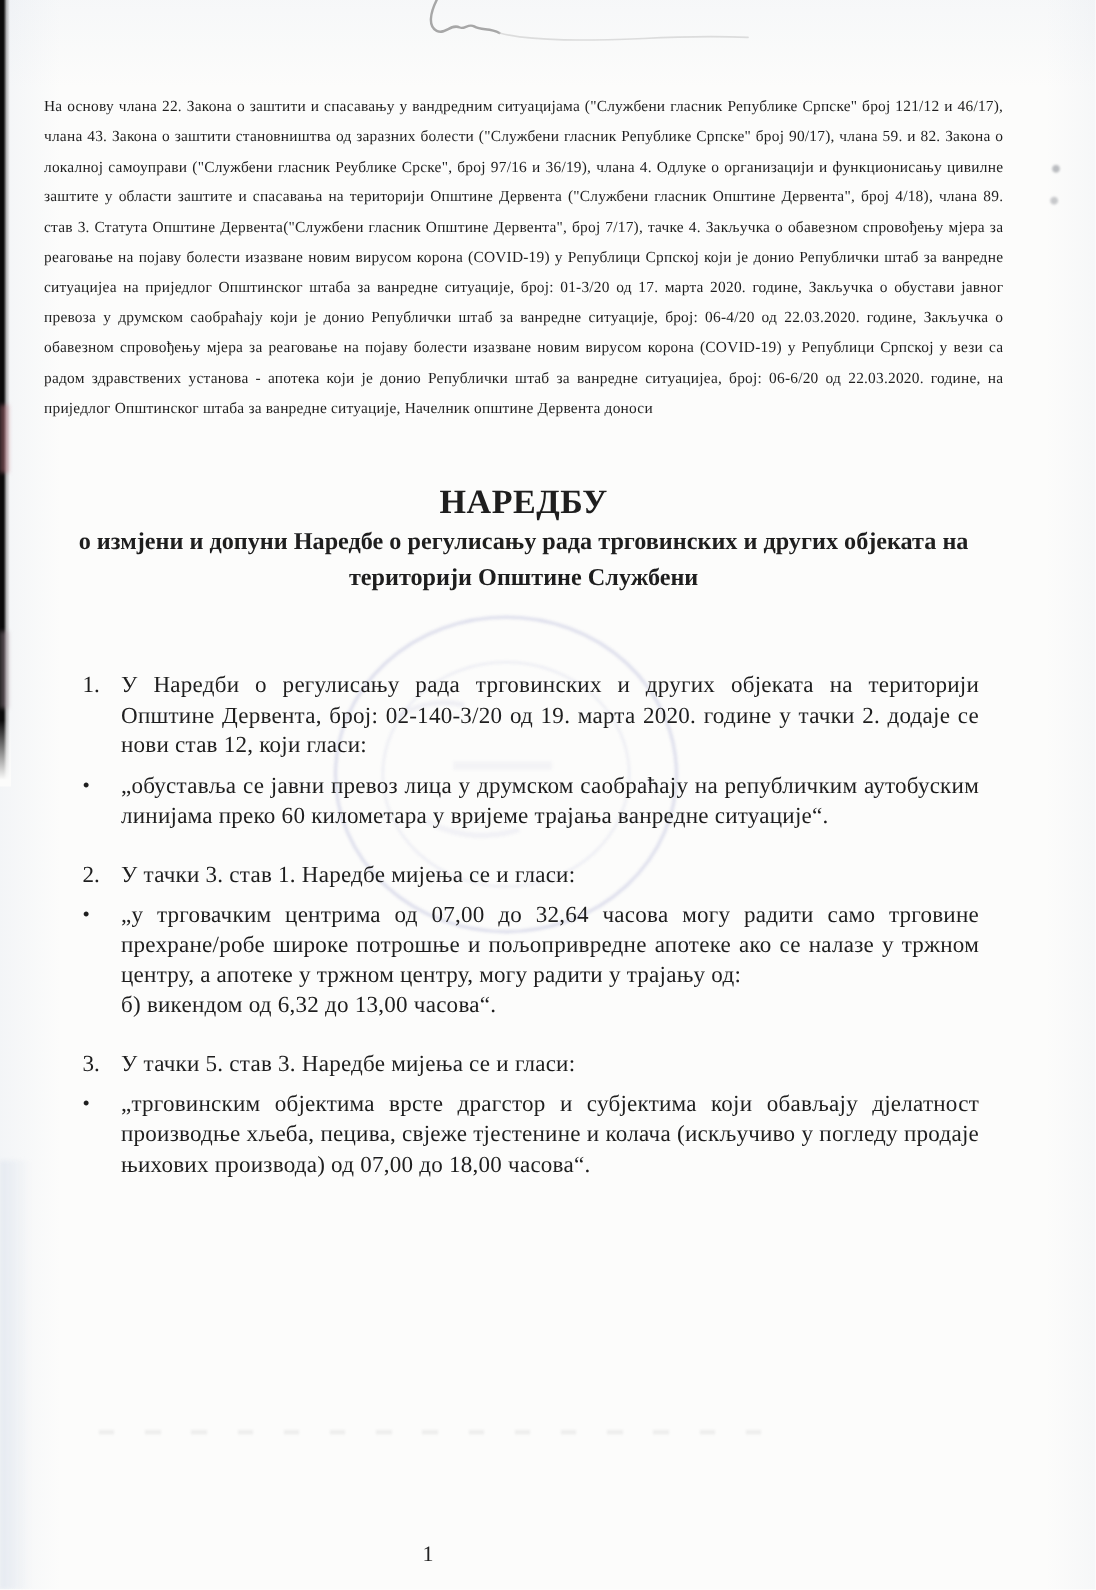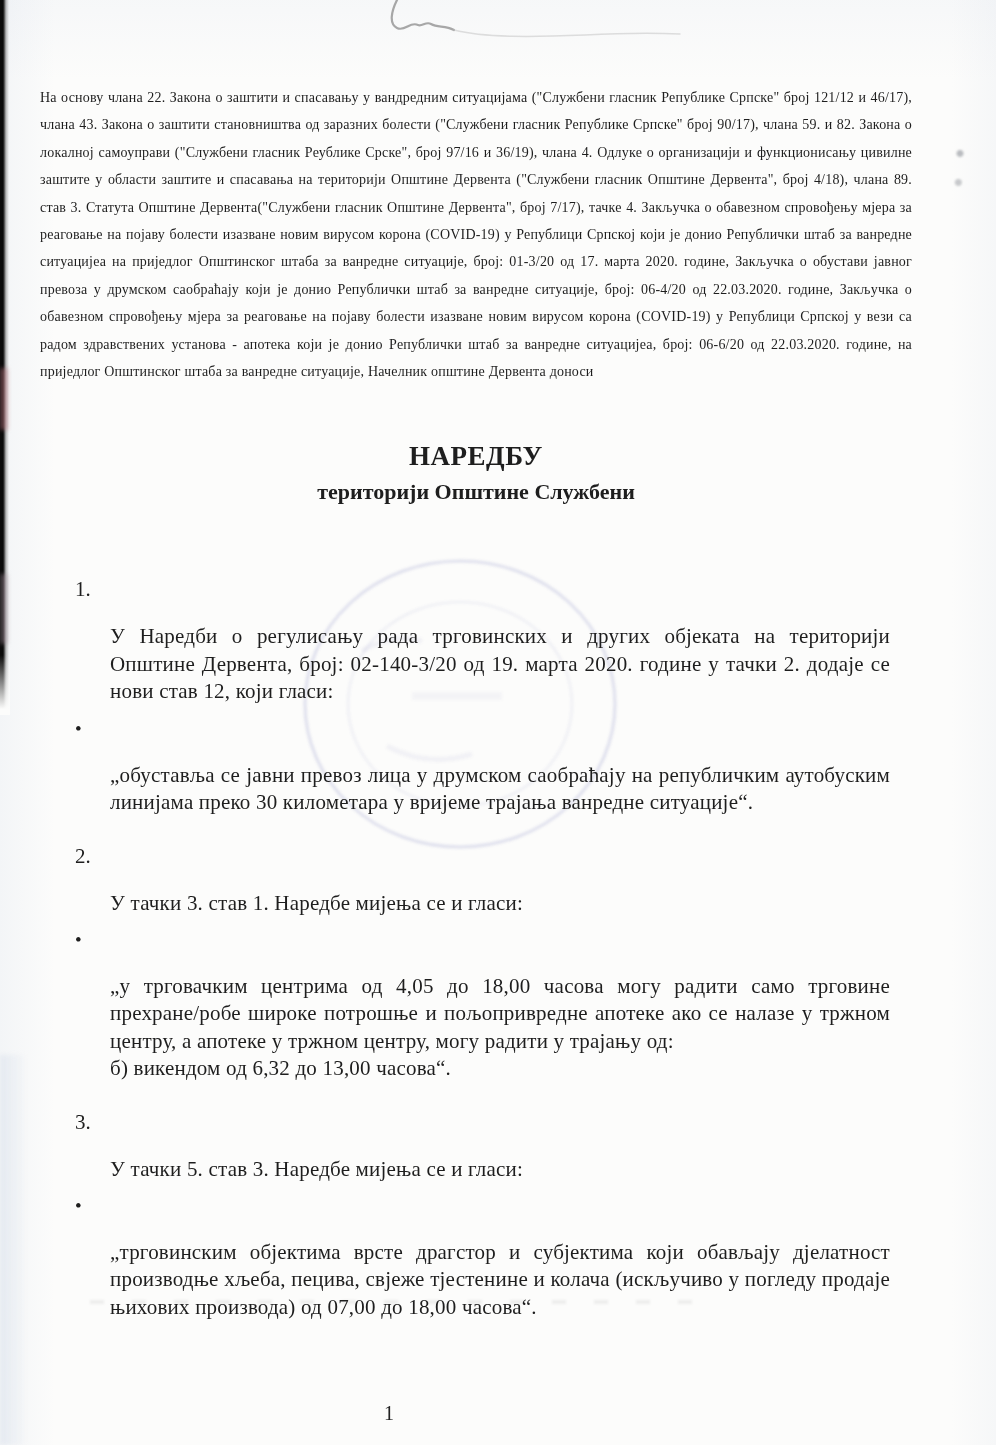--- a/index.html
+++ b/index.html
@@ -61,35 +61,35 @@
   .content { position: absolute; left: 40px; top: 84px; width: 872px; }
 
   .preamble {
     font-size: 14px;
     line-height: 27.4px;
     text-align: justify;
     letter-spacing: 0.2px;
   }
 
   .title-block { margin-top: 56px; text-align: center; font-weight: bold; }
-  .doc-title { font-size: 27px; line-height: 30px; letter-spacing: 0.5px; }
+  .doc-title { font-size: 31px; line-height: 30px; letter-spacing: 0.5px; }
   .doc-subtitle { font-size: 22px; line-height: 33px; margin-top: 4px; }
 
   .order-list { margin-top: 68px; margin-left: 35px; width: 815px; }
   .item { margin-top: 26px; }
   .item:first-child { margin-top: 0; }
   .row { display: flex; }
   .marker {
     flex: 0 0 35px; width: 35px;
     font-size: 21px; line-height: 27.4px;
   }
   .text {
     flex: 1 1 auto;
     font-size: 21px; line-height: 27.4px;
-    text-align: justify; letter-spacing: 0.2px; margin-top: 47px;
+    text-align: justify; letter-spacing: 0.2px;
   }
   .bullet-row { margin-top: 9px; }
   .bullet-glyph { font-size: 19px; line-height: 27.4px; }
 
   .page-number {
     position: absolute; left: 384px; top: 1402px;
     font-size: 20px; color: #222;
   }
 </style>
 </head>
@@ -125,46 +125,47 @@
     </g>
   </svg>
 
   <div class="content">
 
     <p class="preamble">На основу члана 22. Закона о заштити и спасавању у вандредним ситуацијама ("Службени гласник Републике Српске" број 121/12 и 46/17), члана 43. Закона о заштити становништва од заразних болести ("Службени гласник Републике Српске" број 90/17), члана 59. и 82. Закона о локалној самоуправи ("Службени гласник Реублике Срске", број 97/16 и 36/19), члана 4. Одлуке о организацији и функционисању цивилне заштите у области заштите и спасавања на територији Општине Дервента ("Службени гласник Општине Дервента", број 4/18), члана 89. став 3. Статута Општине Дервента("Службени гласник Општине Дервента", број 7/17), тачке 4. Закључка о обавезном спровођењу мјера за реаговање на појаву болести изазване новим вирусом корона (COVID-19) у Републици Српској који је донио Републички штаб за ванредне ситуацијеа на приједлог Општинског штаба за ванредне ситуације, број: 01-3/20 од 17. марта 2020. године, Закључка о обустави јавног превоза у друмском саобраћају који је донио Републички штаб за ванредне ситуације, број: 06-4/20 од 22.03.2020. године, Закључка о обавезном спровођењу мјера за реаговање на појаву болести изазване новим вирусом корона (COVID-19) у Републици Српској у вези са радом здравствених установа - апотека који је донио Републички штаб за ванредне ситуацијеа, број: 06-6/20 од 22.03.2020. године, на приједлог Општинског штаба за ванредне ситуације, Начелник општине Дервента доноси</p>
 
     <div class="title-block">
       <div class="doc-title">НАРЕДБУ</div>
       <div class="doc-subtitle">
+        <div>о измјени и допуни Наредбе о регулисању рада трговинских и других објеката на</div>
         <div>територији Општине Службени</div>
       </div>
     </div>
 
     <div class="order-list">
 
       <div class="item">
         <div class="row">
           <div class="marker">1.</div>
           <div class="text">У Наредби о регулисању рада трговинских и других објеката на територији Општине Дервента, број: 02-140-3/20 од 19. марта 2020. године у тачки 2. додаје се нови став 12, који гласи:</div>
         </div>
         <div class="row bullet-row">
           <div class="marker bullet-glyph">•</div>
-          <div class="text">„обуставља се јавни превоз лица у друмском саобраћају на републичким аутобуским линијама преко 30 километара у вријеме трајања ванредне ситуације“.</div>
+          <div class="text">„обуставља се јавни превоз лица у друмском саобраћају на републичким аутобуским линијама преко 60 километара у вријеме трајања ванредне ситуације“.</div>
         </div>
       </div>
 
       <div class="item">
         <div class="row">
           <div class="marker">2.</div>
           <div class="text">У тачки 3. став 1. Наредбе мијења се и гласи:</div>
         </div>
         <div class="row bullet-row">
           <div class="marker bullet-glyph">•</div>
           <div class="text">
-            <div>„у трговачким центрима од 4,05 до 18,00 часова могу радити само трговине прехране/робе широке потрошње и пољопривредне апотеке ако се налазе у тржном центру, а апотеке у тржном центру, могу радити у трајању од:</div>
+            <div>„у трговачким центрима од 07,00 до 32,64 часова могу радити само трговине прехране/робе широке потрошње и пољопривредне апотеке ако се налазе у тржном центру, а апотеке у тржном центру, могу радити у трајању од:</div>
             <div>б) викендом од 6,32 до 13,00 часова“.</div>
           </div>
         </div>
       </div>
 
       <div class="item">
         <div class="row">
           <div class="marker">3.</div>
           <div class="text">У тачки 5. став 3. Наредбе мијења се и гласи:</div>
         </div>

